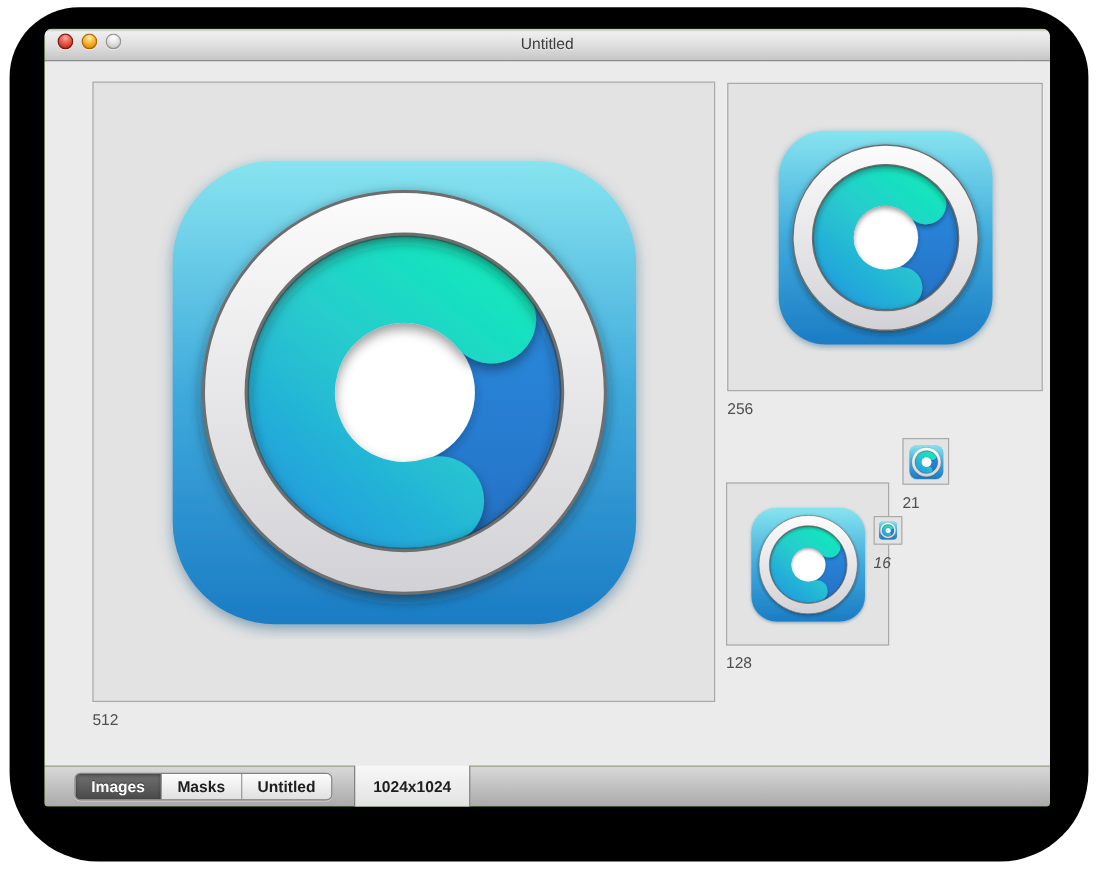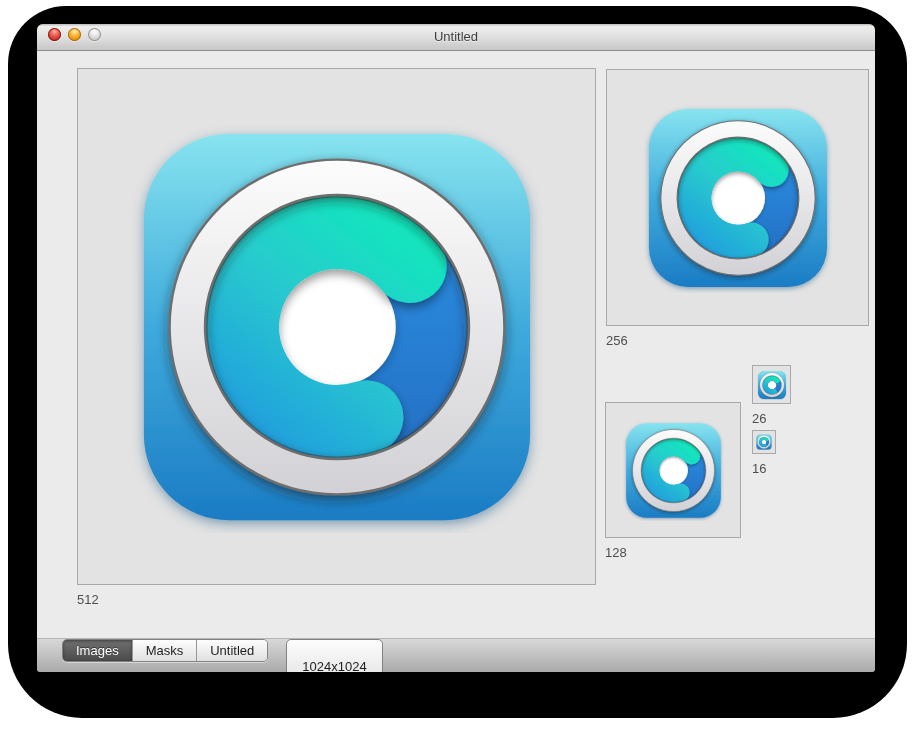--- a/index.html
+++ b/index.html
@@ -23,26 +23,26 @@
   
   .content{flex:1;position:relative;background:#ebebeb;}
   .preview{position:absolute;padding-left:16px;}
   .well{border:1px solid #a9a9a9;background:#e3e3e3;box-sizing:border-box;
         display:flex;align-items:center;justify-content:center;}
   .plabel{margin-top:7px;font-size:13px;color:#4f4f4f;}
   .p512{left:24px;top:17px;}   .p512 .well{width:519px;height:517px;} .p512 .iconholder{width:412px;height:412px;}
   .p256{left:553px;top:18px;}  .p256 .well{width:263px;height:257px;} .p256 .iconholder{width:190px;height:190px;}
   .p128{left:552px;top:311px;margin-top:40px;} .p128 .well{width:136px;height:136px;} .p128 .iconholder{width:101px;height:101px;}
   .p32{left:699px;top:314px;}  .p32 .well{width:39px;height:39px;}    .p32 .iconholder{width:30px;height:30px;}
-  .p16{left:699px;top:379px;}  .p16 .well{width:24px;height:24px;}    .p16 .iconholder{width:16px;height:16px;}
+  .p16{left:675px;top:379px;font-style:italic;}  .p16 .well{width:24px;height:24px;}    .p16 .iconholder{width:16px;height:16px;}
   .iconholder{display:block;}
   .iconholder svg{display:block;}
   
   .bottombar{flex:0 0 34px;height:34px;background:linear-gradient(#d8d8d8,#aaaaaa);
-             border-top:1px solid #b5b5b5;display:flex;align-items:flex-start;padding-left:25px;box-sizing:border-box;}
+             border-top:1px solid #b5b5b5;display:flex;align-items:center;padding-left:25px;box-sizing:border-box;font-weight:bold;}
   .segmented{display:flex;height:21px;border:1px solid #838383;border-radius:5px;overflow:hidden;
              box-shadow:0 1px 0 rgba(255,255,255,.45);}
   .seg{padding:0 13px;font-size:13px;line-height:21px;color:#1e1e1e;
        background:linear-gradient(#fdfdfd,#e0e0e0);border-right:1px solid #979797;cursor:default;}
   .seg:last-child{border-right:none;}
   .seg.sel{background:linear-gradient(#707070,#4a4a4a);color:#ffffff;
        text-shadow:0 -1px 0 rgba(0,0,0,.45);box-shadow:inset 0 1px 3px rgba(0,0,0,.45);}
   .size-btn{margin-left:18px;height:21px;line-height:21px;padding:16px 15px;font-size:13px;color:#1e1e1e;
        background:linear-gradient(#fdfdfd,#dcdcdc);border:1px solid #838383;border-radius:5px;
        box-shadow:0 1px 0 rgba(255,255,255,.45);cursor:default;}
@@ -245,21 +245,21 @@
  </defs>
  <rect x="16" y="16" width="480" height="480" rx="106" fill="url(#bg3)" filter="url(#fsq3)"></rect>
  <circle cx="256" cy="256" r="164" fill="url(#dk3)"></circle>
  <circle cx="256" cy="256" r="73" fill="#FFFFFF" filter="url(#fwh3)"></circle>
  <path d="M346.4 180.1 A118 118 0 1 0 292.5 368.2" fill="none" stroke="url(#sw3)" stroke-width="92" stroke-linecap="round" filter="url(#fswl3)"></path>
  <circle cx="256" cy="256" r="163" fill="none" stroke="rgba(60,50,40,0.45)" stroke-width="4"></circle>
  <path d="M256 48 A208 208 0 1 0 256.001 48 Z M256 92 A164 164 0 1 1 255.999 92 Z" fill="url(#rg3)" fill-rule="evenodd" stroke="#6E6E6E" stroke-width="3" filter="url(#frng3)"></path>
 </svg>
           </div>
       </div>
-      <div class="plabel">26</div>
+      <div class="plabel">21</div>
     </div>
 
     <div class="preview p16">
       <div class="well">
         <div class="iconholder">
 <svg viewBox="0 0 512 512" width="100%" height="100%" xmlns="http://www.w3.org/2000/svg">
  <defs>
   <linearGradient id="bg4" x1="0" y1="0" x2="0" y2="1">
    <stop offset="0" stop-color="#87E4EF"></stop>
    <stop offset="0.5" stop-color="#3FAADC"></stop>

